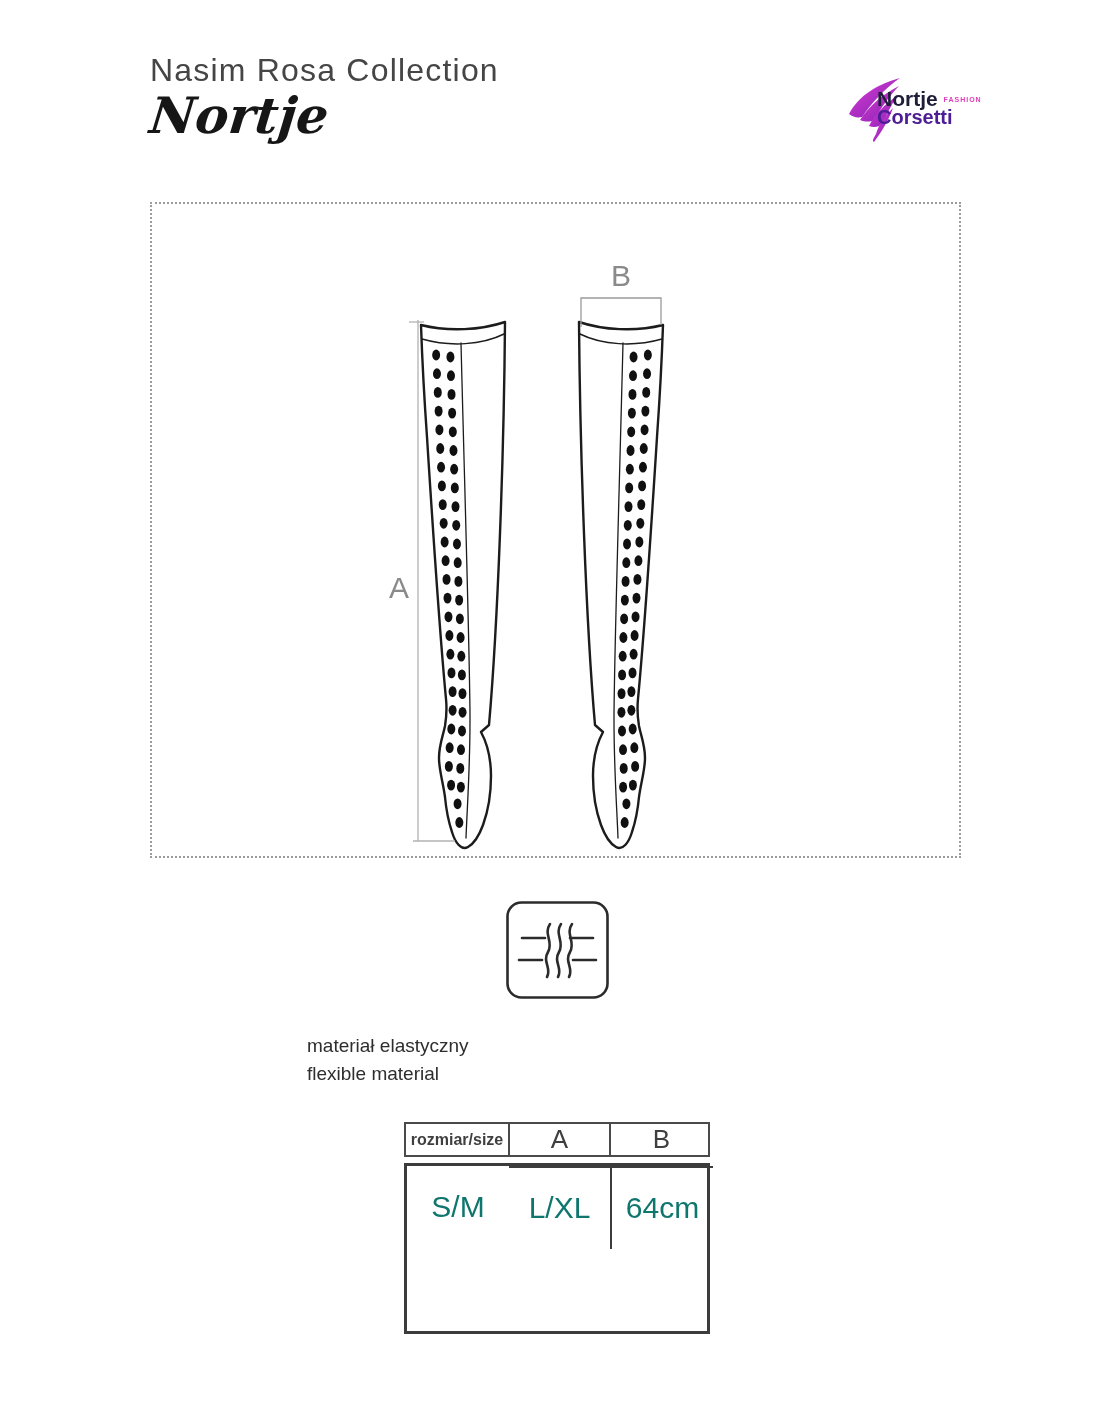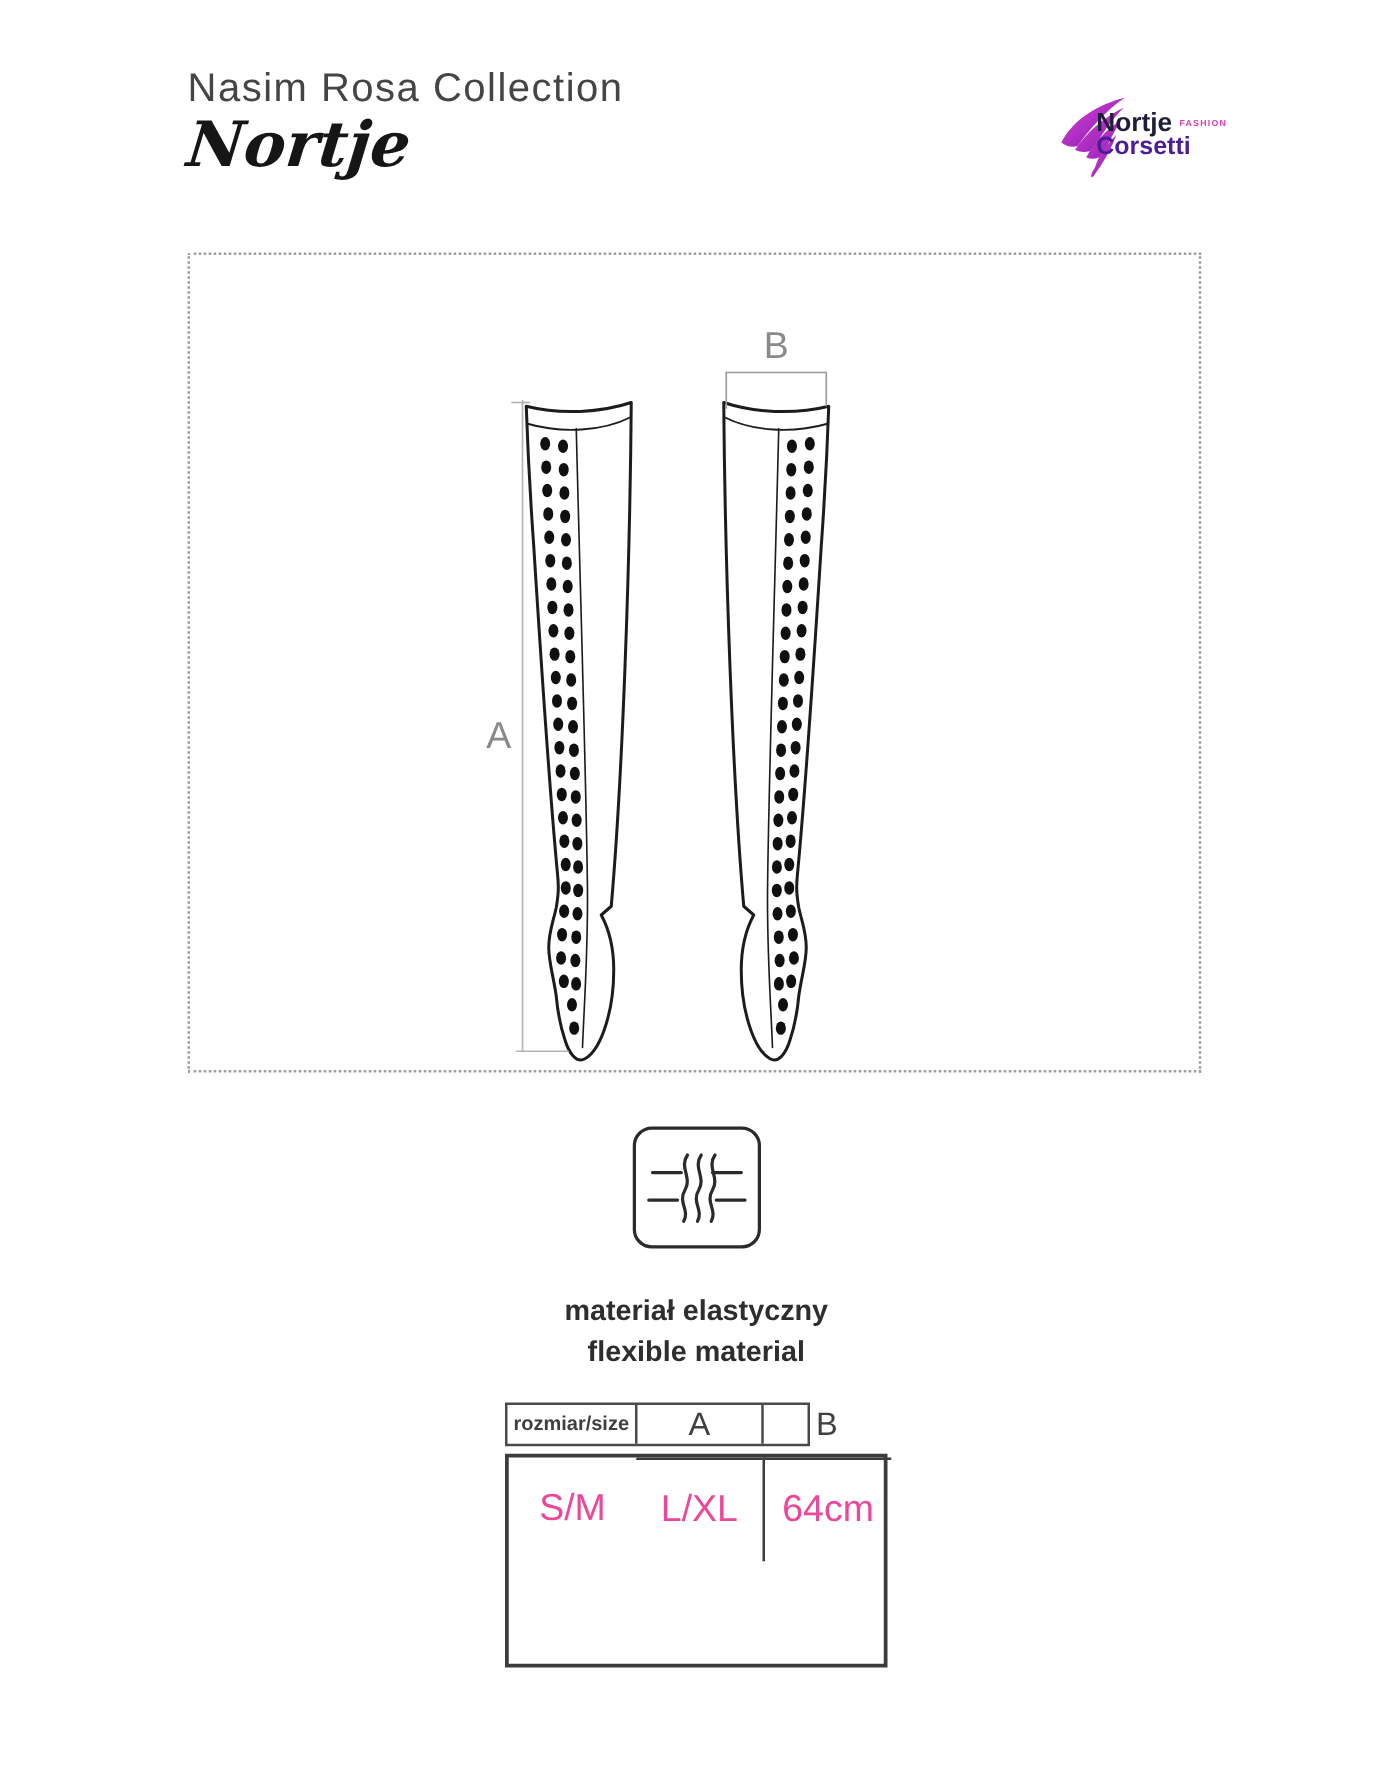--- a/index.html
+++ b/index.html
@@ -27,41 +27,41 @@
   .diagram-box {
     position:absolute; left:150px; top:202px; width:811px; height:656px;
     border:2px dotted #9c9c9c;
   }
   .diagram-svg { position:absolute; left:-2px; top:-2px; width:810px; height:655px; }
 
   .flex-icon { position:absolute; left:505px; top:900px; width:105px; height:100px; }
 
   .material-text {
     position:absolute; left:307px; top:1032px; width:500px;
-    text-align:center; font-size:23px; font-weight:700; color:#2e2e2e; line-height:1.45;
+    font-size:19px; font-weight:400; color:#2e2e2e; line-height:1.45;
   }
 
   .size-table-header {
-    position:absolute; left:404px; top:1122px; width:244px; height:35px;
+    position:absolute; left:404px; top:1122px; width:306px; height:35px;
     display:grid; grid-template-columns:102px 101px 103px;
     border:2px solid #4a4a4a;
   }
   .size-table-header .cell { border-left:2px solid #4a4a4a; display:flex; align-items:center; justify-content:center; color:#3f3f3f; }
   .size-table-header .cell:first-child { border-left:none; font-size:16px; font-weight:600; }
   .size-table-header .cell.big { font-size:26px; font-weight:400; }
 
   .size-table-body {
     position:absolute; left:404px; top:1163px; width:306px; height:171px;
     display:grid; grid-template-columns:102px 101px 103px; grid-template-rows:1fr 1fr;
     border:3px solid #3c3c3c;
   }
   .size-table-body .cell {
     border-left:2px solid #3c3c3c; border-top:2px solid #3c3c3c;
     display:flex; align-items:center; justify-content:center;
-    font-size:30px; color:#ec4899;
+    font-size:30px; color:#0f766e;
   }
   .size-table-body .cell.c0 { border-left:none; }
   .size-table-body .cell.r0 { border-top:none; }
 </style>
 </head>
 <body>
 
 <div class="sheet">
 
   <div class="collection-title">Nasim Rosa Collection</div>

